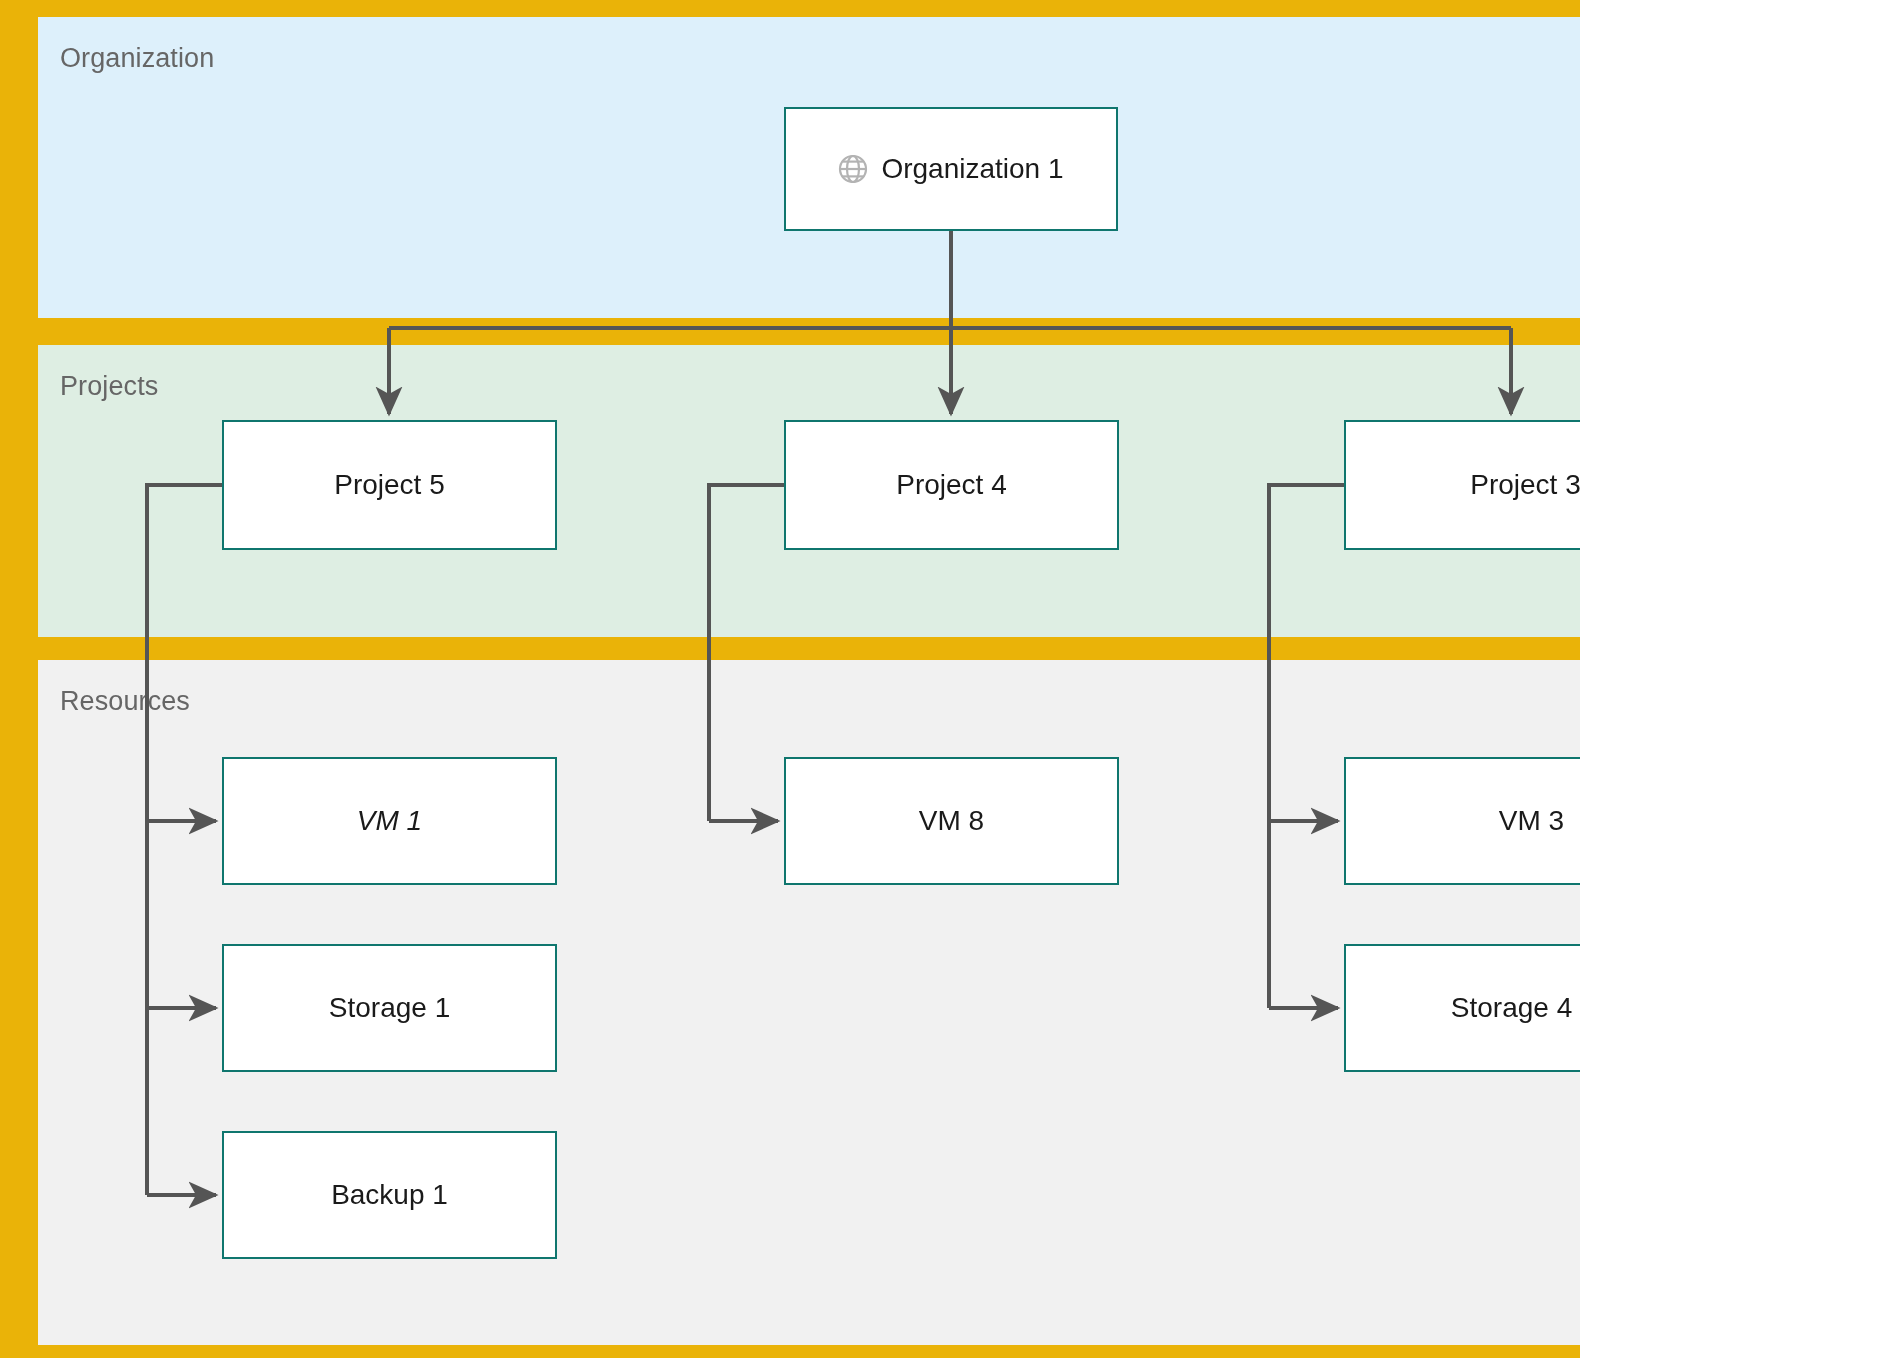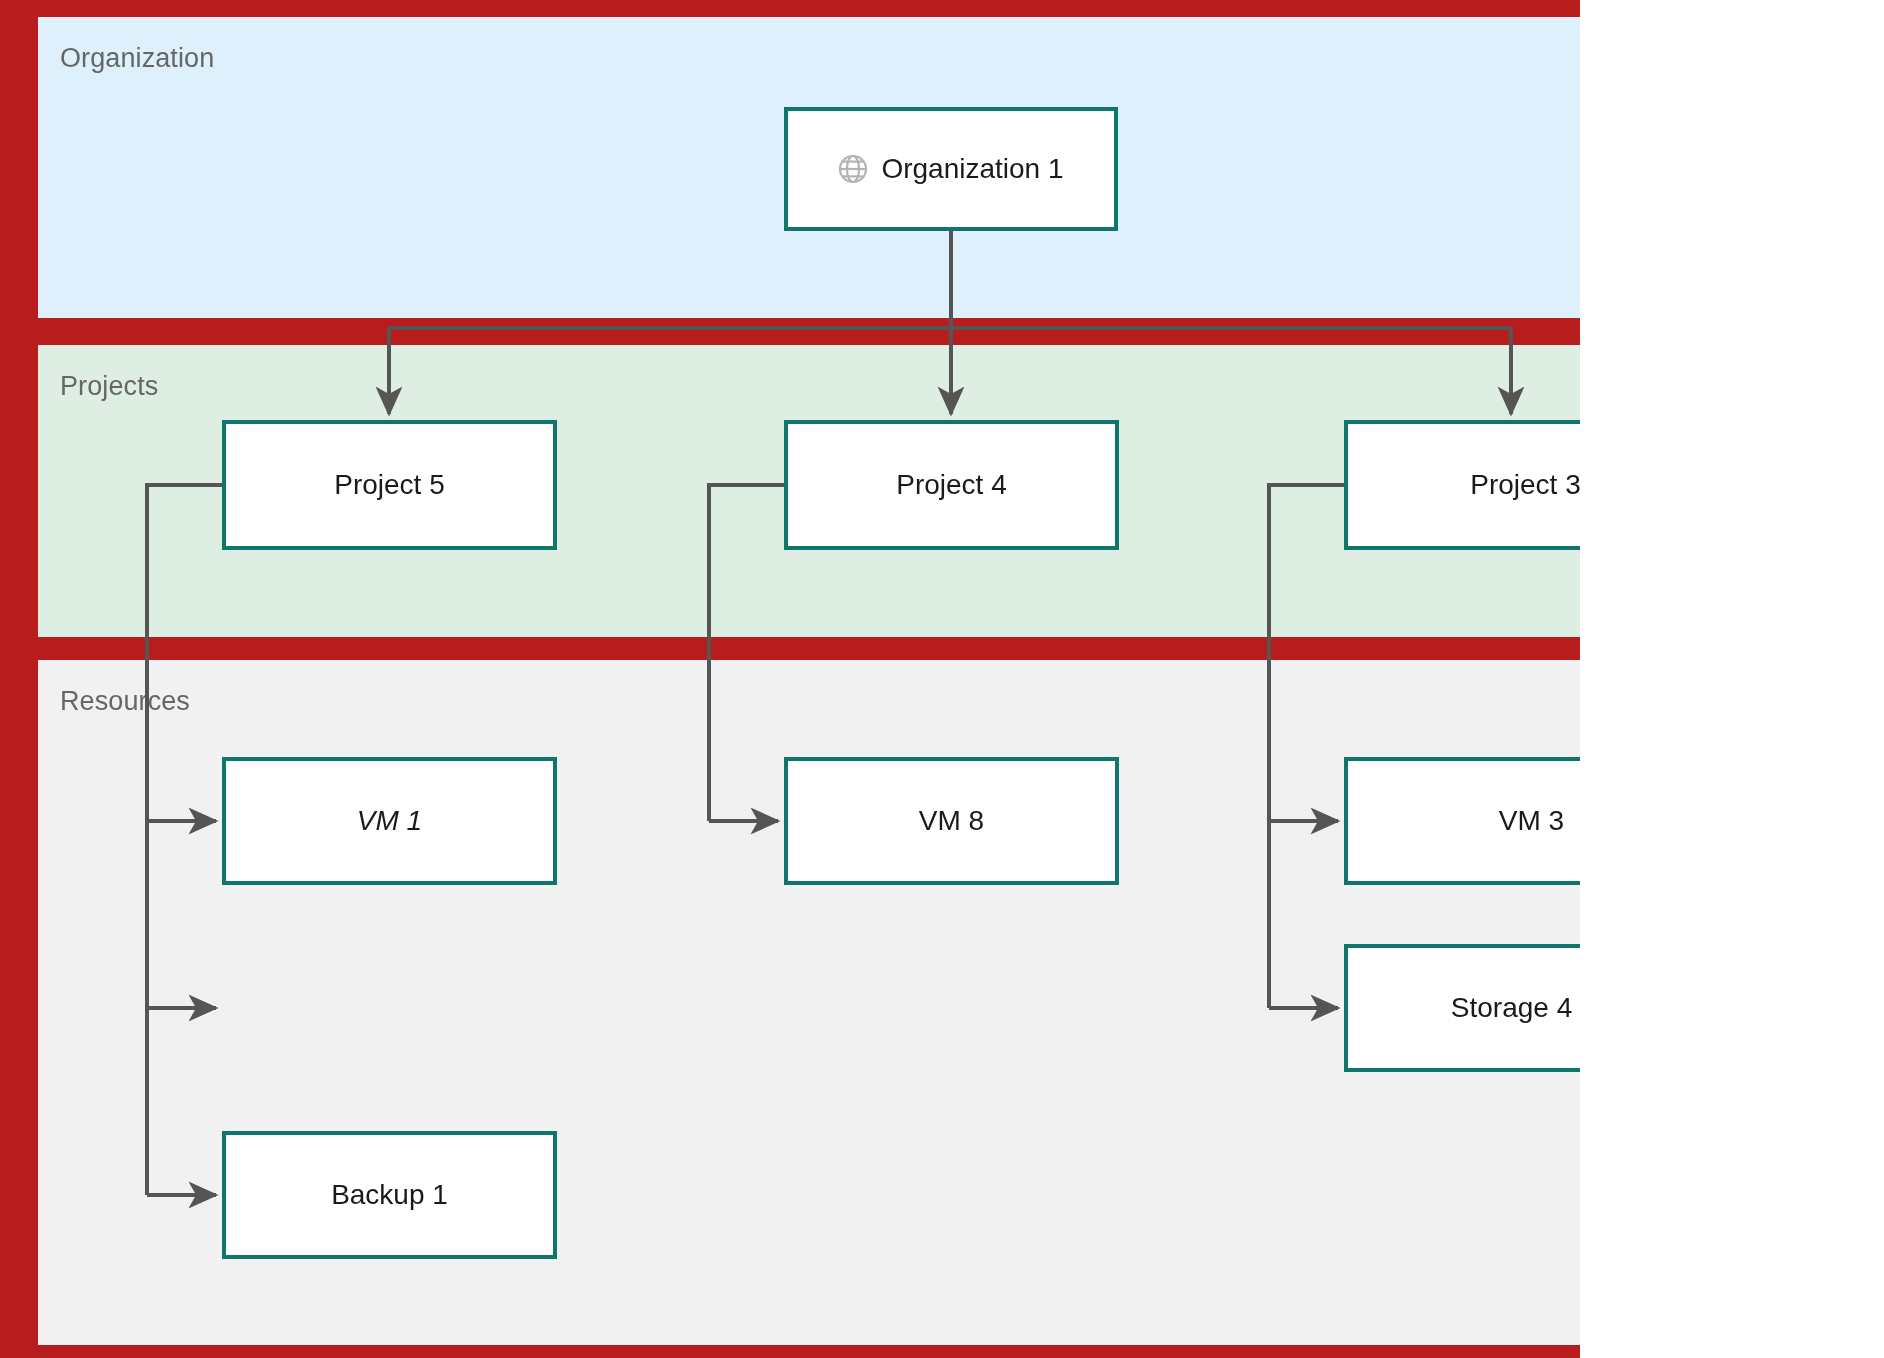--- a/index.html
+++ b/index.html
@@ -9,21 +9,21 @@
     background: #ffffff;
   }
   body {
     font-family: "Liberation Sans", sans-serif;
     -webkit-font-smoothing: antialiased;
   }
   #canvas {
     position: relative;
     width: 1580px;
     height: 1358px;
-    background: #b91c1c;
+    background: #eab308;
     overflow: hidden;
   }
   
   .band {
     position: absolute;
     left: 38px;
     width: 1802px;
     box-sizing: border-box;
   }
   .band-org       { top: 17px;  height: 301px; background: #ddf0fb; }
@@ -38,21 +38,21 @@
     color: #666666;
     letter-spacing: 0.1px;
     white-space: nowrap;
   }
 
   
   .node {
     position: absolute;
     box-sizing: border-box;
     background: #ffffff;
-    border: 4px solid #0f766e;
+    border: 2px solid #0f766e;
     display: flex;
     align-items: center;
     justify-content: center;
     font-size: 28px;
     color: #1a1a1a;
     white-space: nowrap;
   }
   .node-inner {
     display: flex;
     align-items: center;
@@ -150,20 +150,23 @@
   </div>
 
   <div class="node" style="left:1344px; top:420px; width:335px; height:130px;padding-left:28px;">
     <span>Project 3</span>
   </div>
 
   <div class="node" style="left:222px; top:757px; width:335px; height:128px;font-style:italic;">
     <span>VM 1</span>
   </div>
 
+  <div class="node" style="left:222px; top:944px; width:335px; height:128px;">
+    <span>Storage 1</span>
+  </div>
 
   <div class="node" style="left:222px; top:1131px; width:335px; height:128px;">
     <span>Backup 1</span>
   </div>
 
   <div class="node" style="left:784px; top:757px; width:335px; height:128px;">
     <span>VM 8</span>
   </div>
 
   <div class="node" style="left:1344px; top:757px; width:335px; height:128px;padding-left:40px;">

